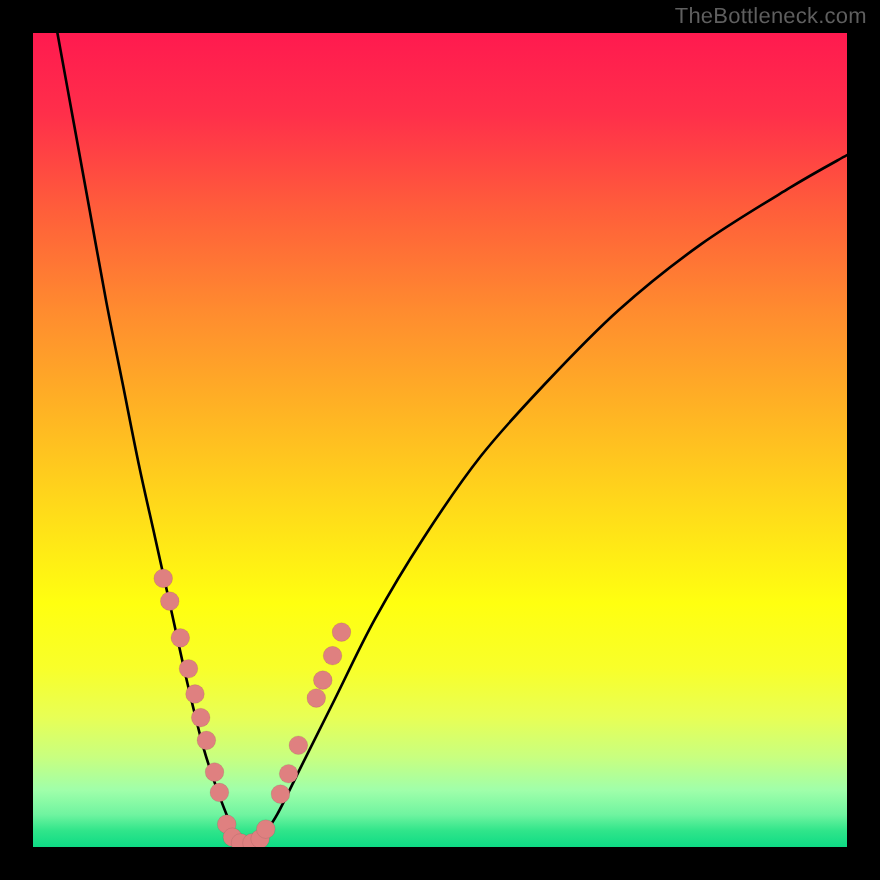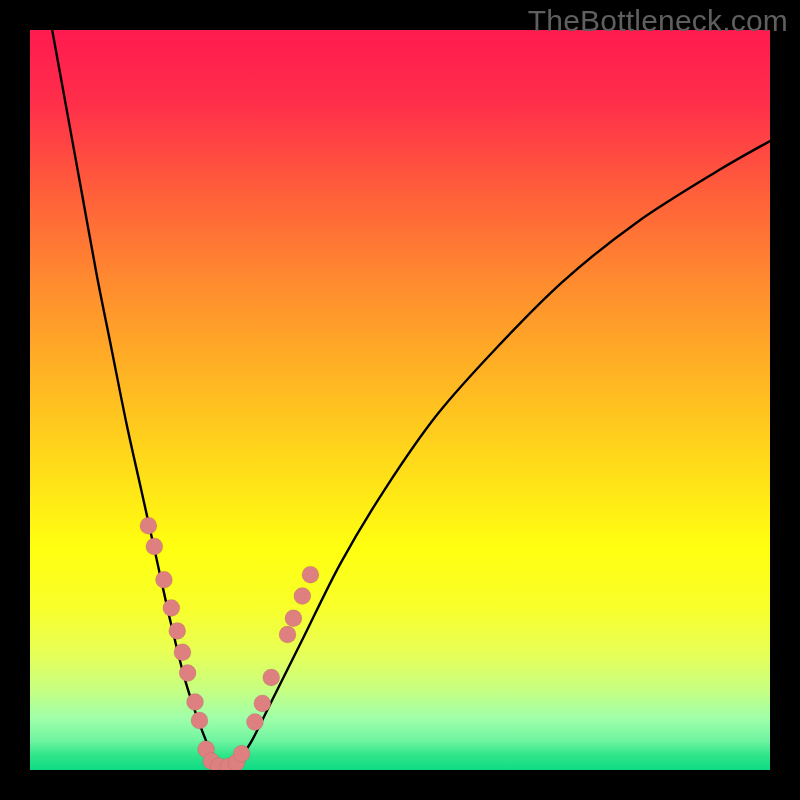--- a/index.html
+++ b/index.html
@@ -14,21 +14,21 @@
     position: relative;
     width: 800px;
     height: 800px;
     background: #000;
   }
   .watermark {
     position: absolute;
     top: 4px;
     right: 12px;
     color: #5f5f5f;
-    font-size: 30px;
+    font-size: 20px;
     font-weight: 400;
     z-index: 5;
     letter-spacing: 0.2px;
   }
   .plot-area {
     position: absolute;
     left: 30px;
     top: 30px;
     width: 740px;
     height: 740px;

